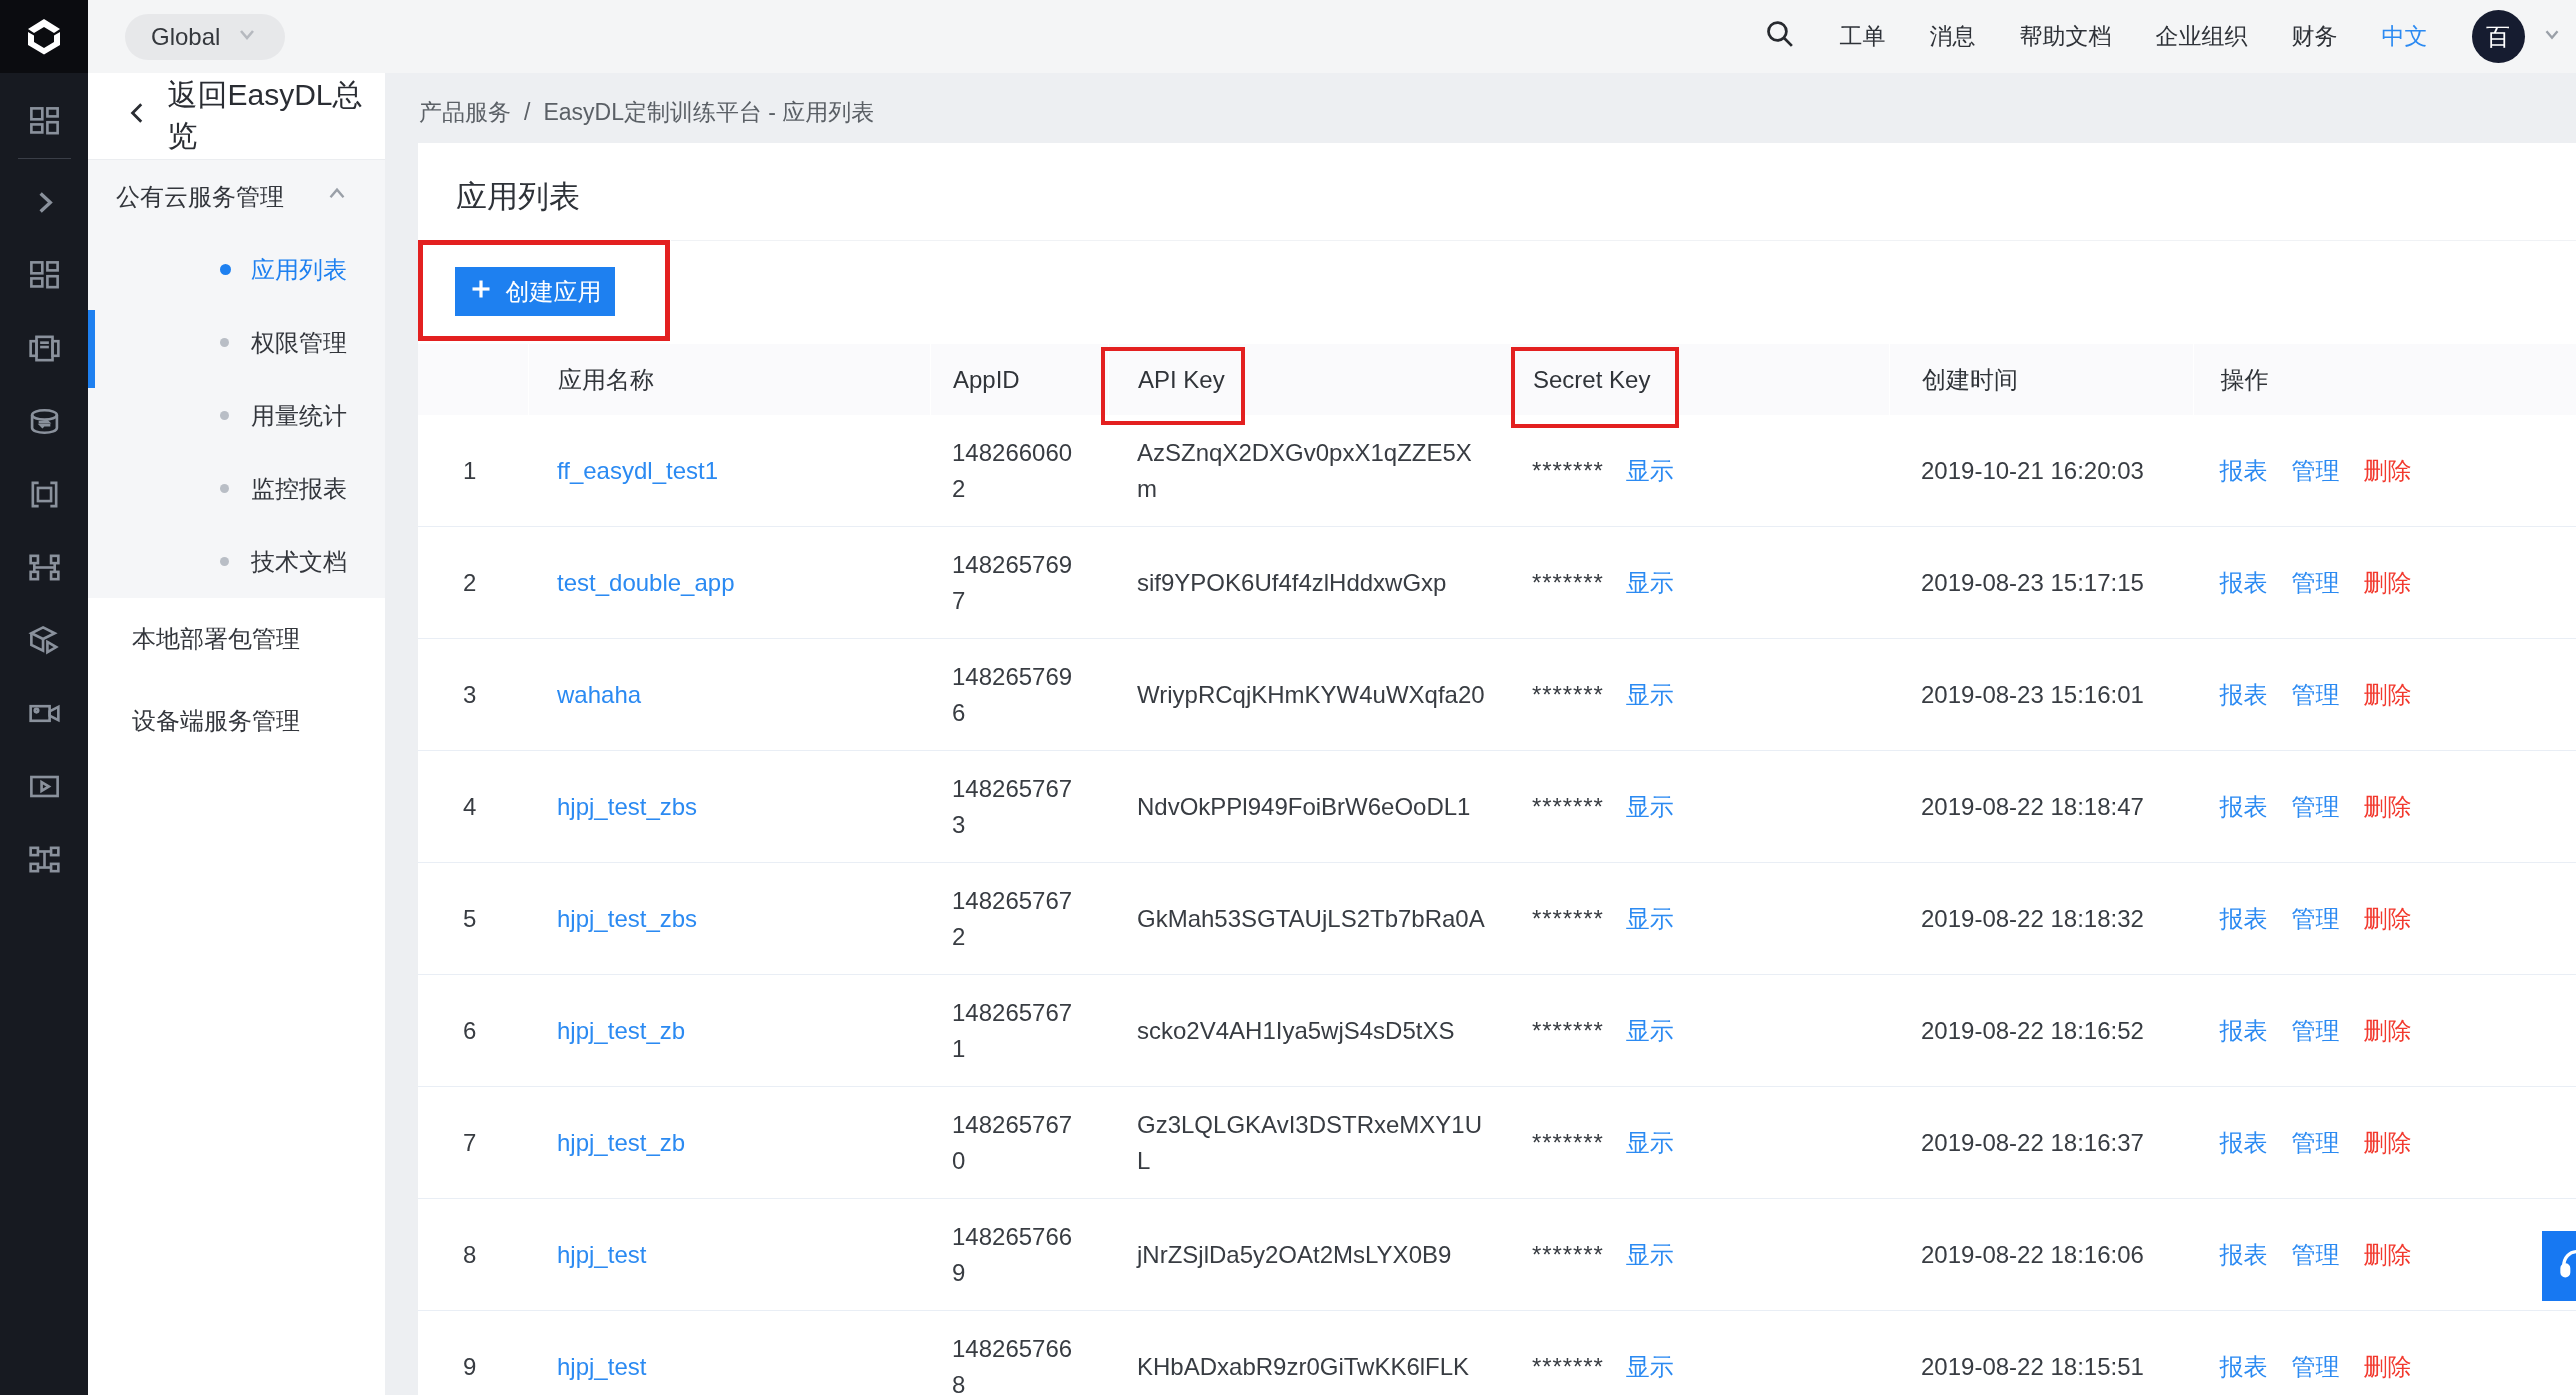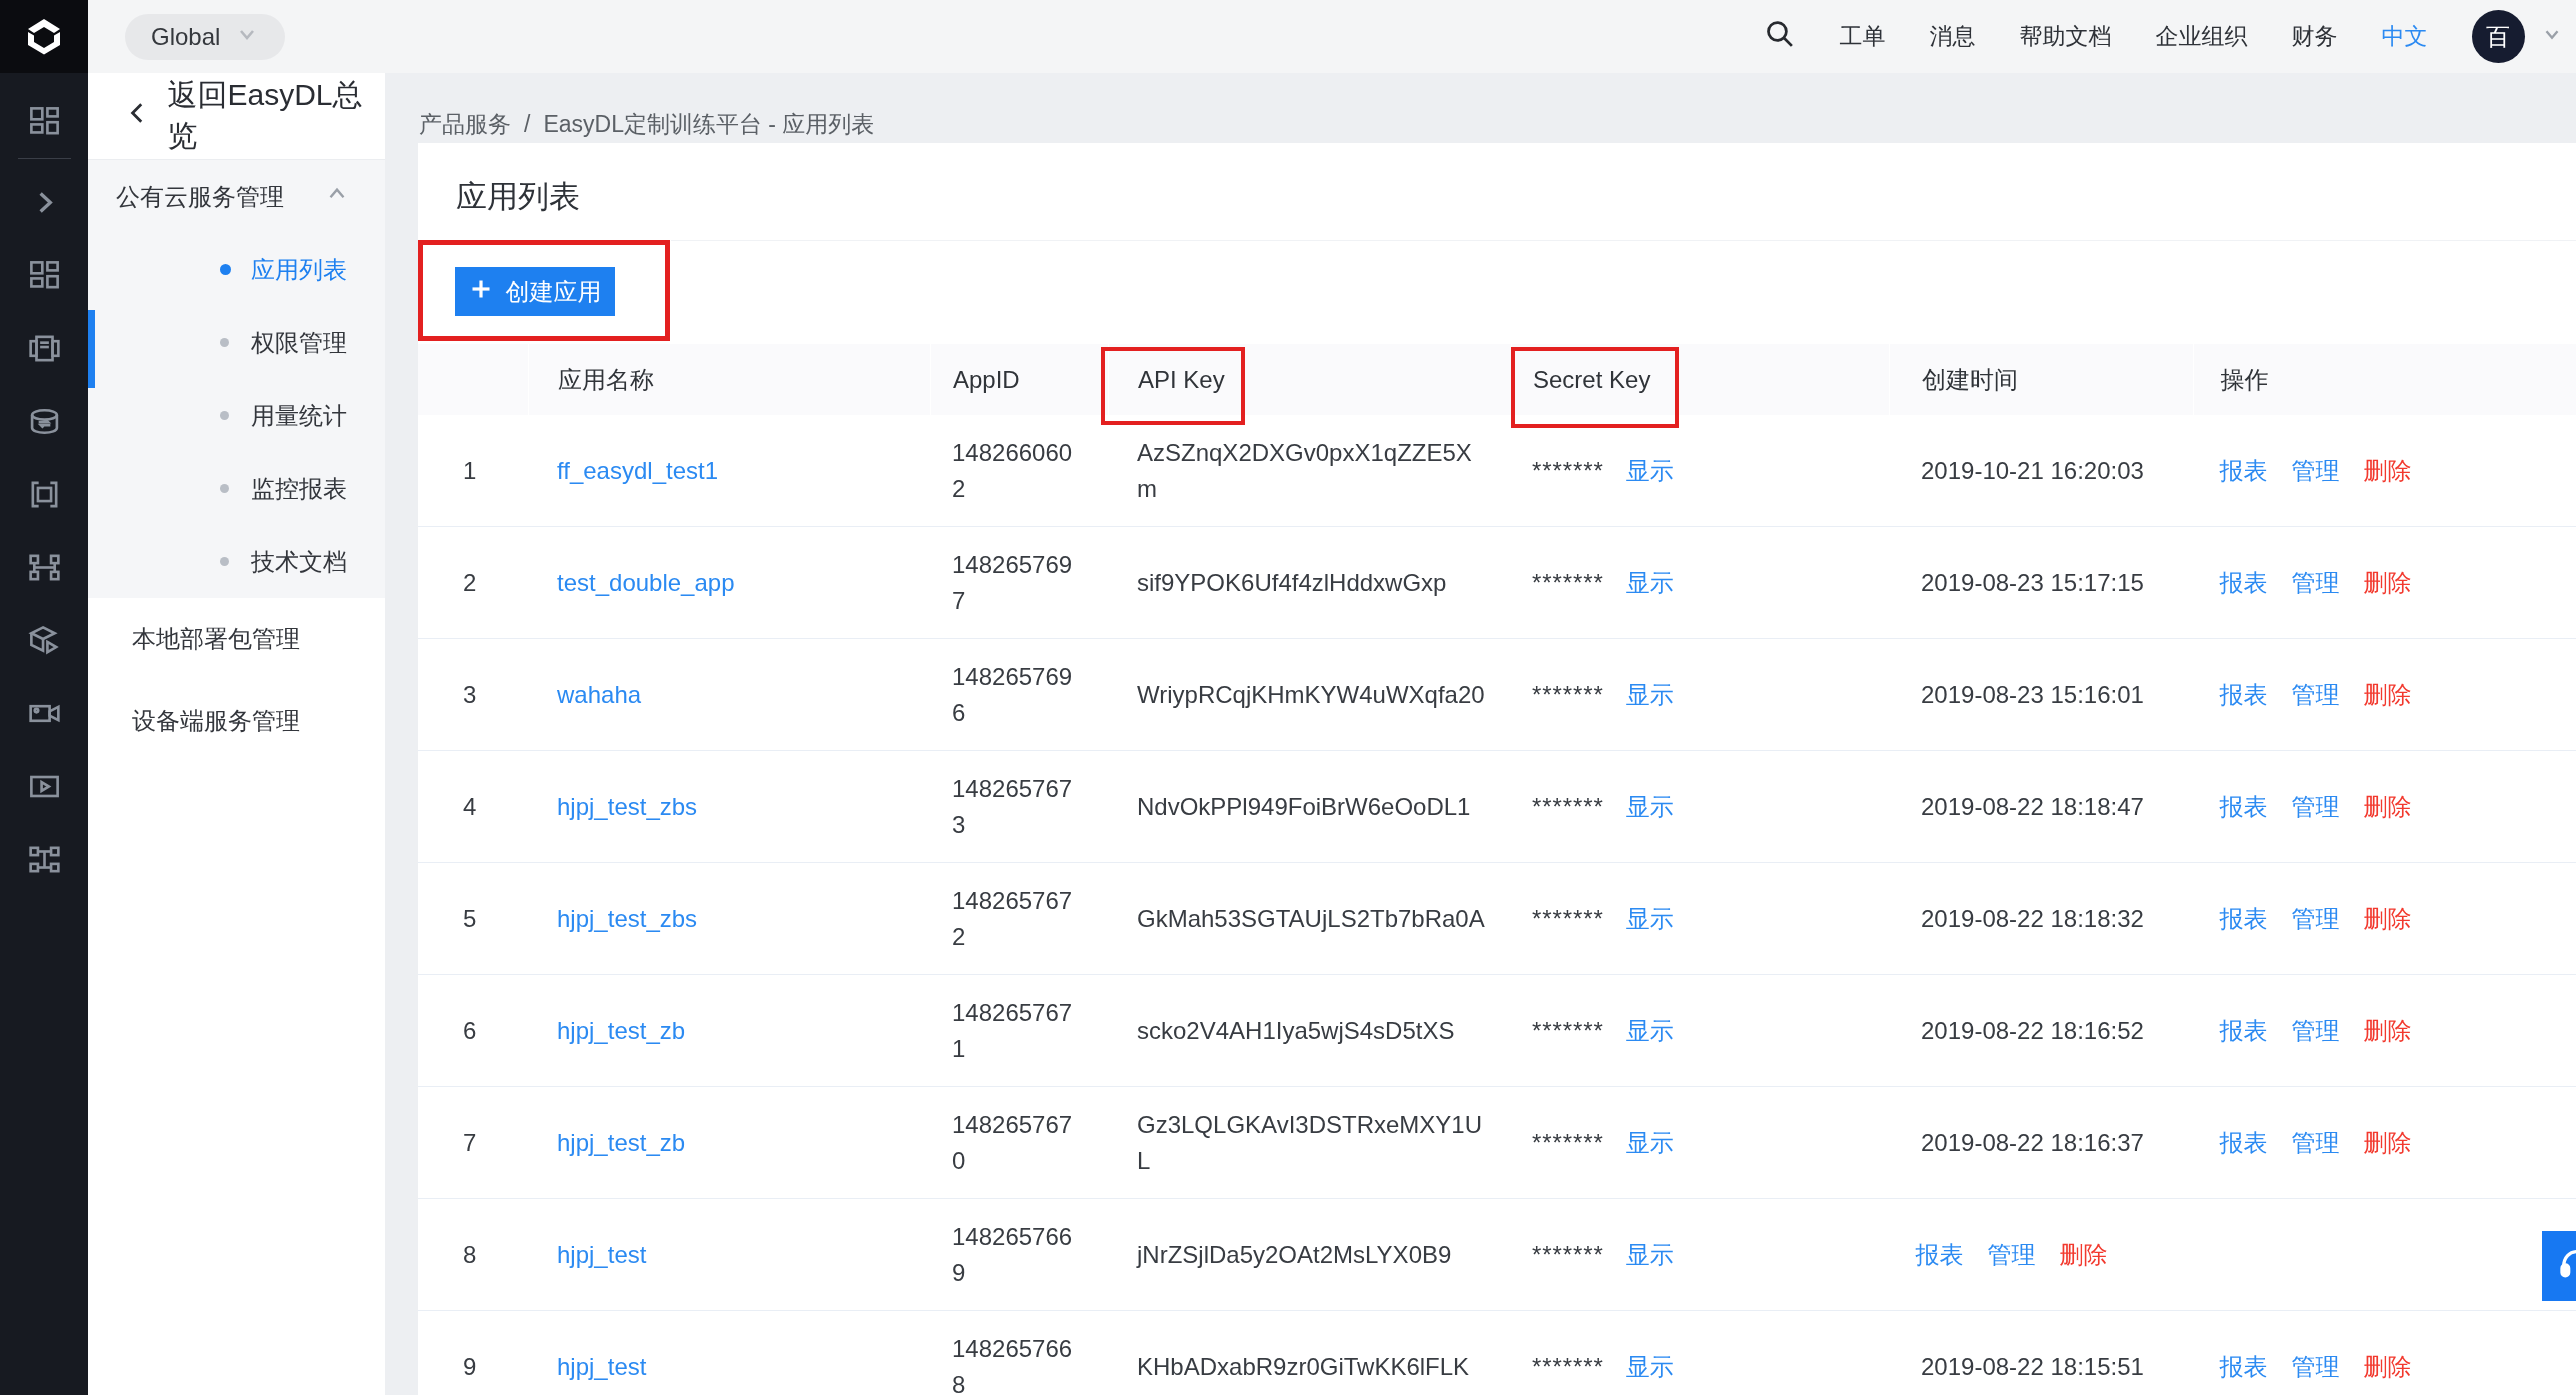--- a/index.html
+++ b/index.html
@@ -31,21 +31,21 @@
   .group-header { height:73px; display:flex; align-items:center; justify-content:space-between; padding:0 35px 0 28px; font-size:24px; color:#33363c; cursor:pointer; }
   .group { background:#f5f6f8; }
   .sub-item { height:73px; display:flex; align-items:center; padding-left:132px; position:relative; font-size:24px; color:#33363c; cursor:pointer; }
   .sub-item .dot { position:absolute; left:132px; width:9.2px; height:9.2px; border-radius:50%; background:#b9bec6; }
   .sub-item .sub-label { margin-left:31px; }
   .sub-item.active { color:#1e80f0; }
   .sub-item.active .dot { background:#1e80f0; width:11px; height:11px; }
   .active-bar { position:absolute; left:0; top:237px; width:7.3px; height:78px; background:#1e80f0; }
   
   .main { position:absolute; left:384px; top:73px; right:0; bottom:0; }
-  .breadcrumb { position:absolute; left:35px; top:16px; height:70px; display:flex; align-items:center; gap:13px; font-size:23px; color:#5b6066; }
+  .breadcrumb { position:absolute; left:35px; top:4px; height:70px; display:flex; align-items:center; gap:13px; font-size:23px; color:#5b6066; }
   .breadcrumb .crumb { cursor:pointer; }
   .card { position:absolute; left:34px; top:70px; right:0; bottom:0; background:#fff; }
   .page-title { position:absolute; left:38px; top:33px; font-size:31px; font-weight:400; color:#2e3238; }
   .toolbar-line { position:absolute; left:253px; right:0; top:97px; height:0.9px; background:#f0f2f5; }
   .create-btn { position:absolute; left:37px; top:124px; width:160px; height:49px; background:#1e80f0; color:#fff; border:none; border-radius:0; font-size:24px; display:flex; align-items:center; justify-content:center; gap:13px; cursor:pointer; font-family:inherit; }
   .anno { position:absolute; border:5.5px solid #e32020; z-index:6; pointer-events:none; }
   .anno-create { left:0; top:97px; width:252px; height:101px; }
   .anno-apikey { left:683px; top:204px; width:144px; height:78px; border-width:4.6px; }
   .anno-secret { left:1093px; top:204px; width:168px; height:81px; border-width:4.6px; }
   
@@ -477,20 +477,23 @@
             <div class="cell pl-2">
               <span class="appid-text">1482657669</span>
             </div>
             <div class="cell pl-3">
               <span class="apikey-text">jNrZSjlDa5y2OAt2MsLYX0B9</span>
             </div>
             <div class="cell pl-4">
               <span class="stars">*******</span>
               <a class="link show-link">显示</a>
             </div>
+            <div class="cell pl-5">
+              <span>2019-08-22 18:16:06</span>
+            </div>
             <div class="cell pl-6 ops">
               <a class="link">报表</a>
               <a class="link">管理</a>
               <a class="link danger">删除</a>
             </div>
           </div>
           <div class="row grid-cols">
             <div class="cell pl-0">
               <span>9</span>
             </div>

